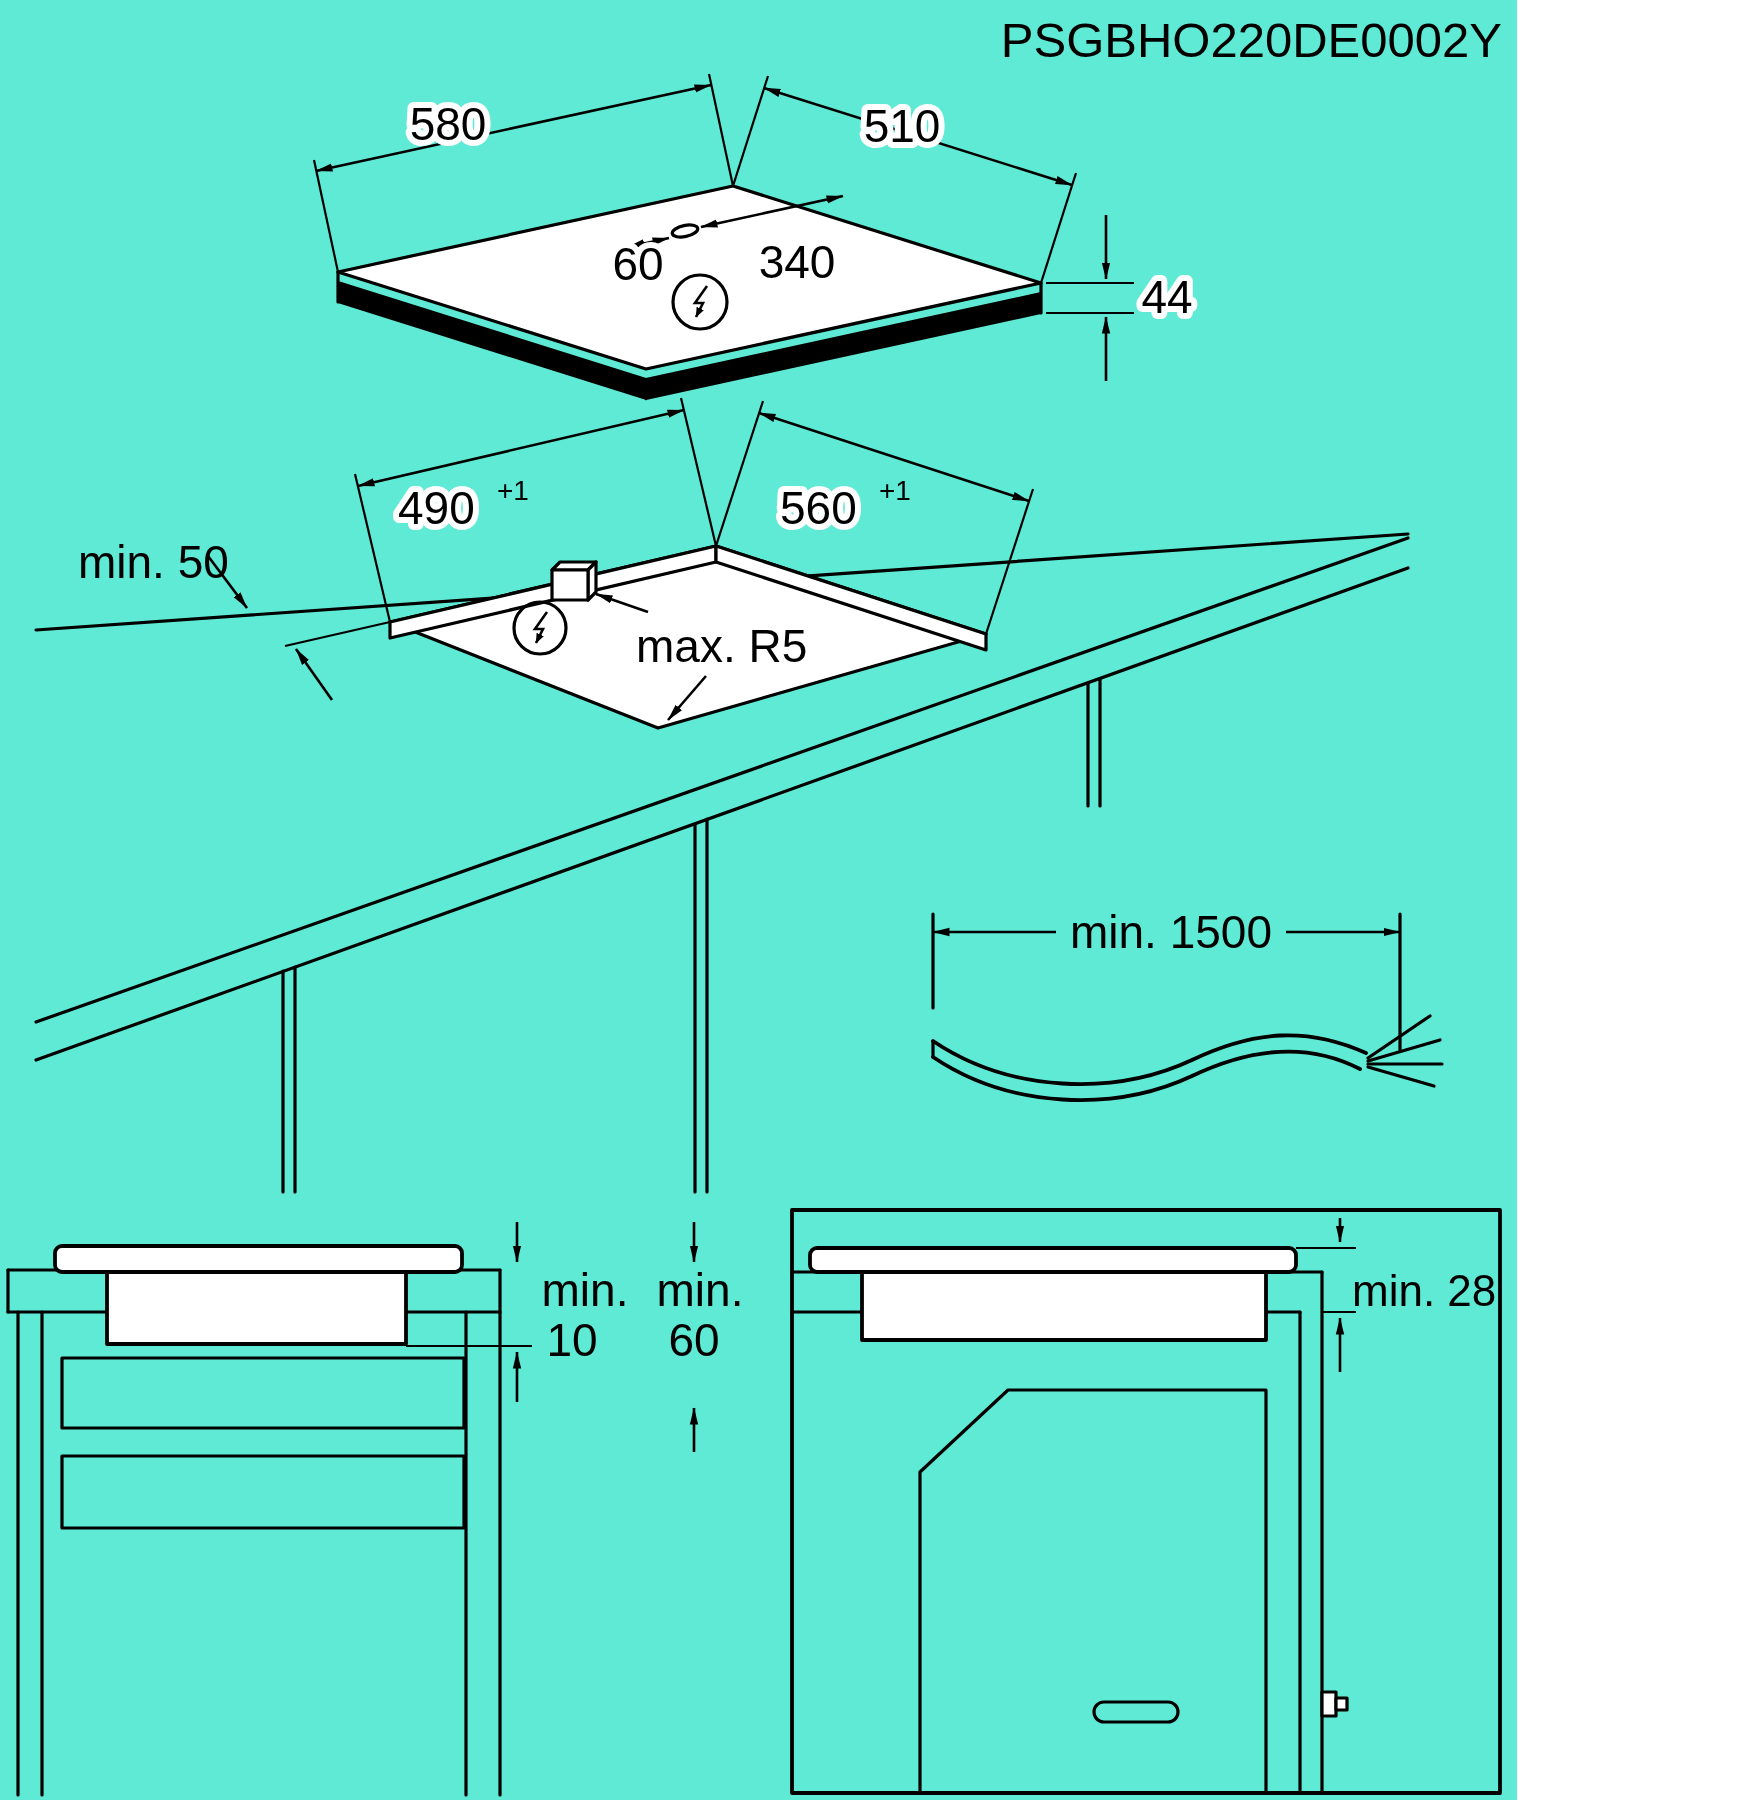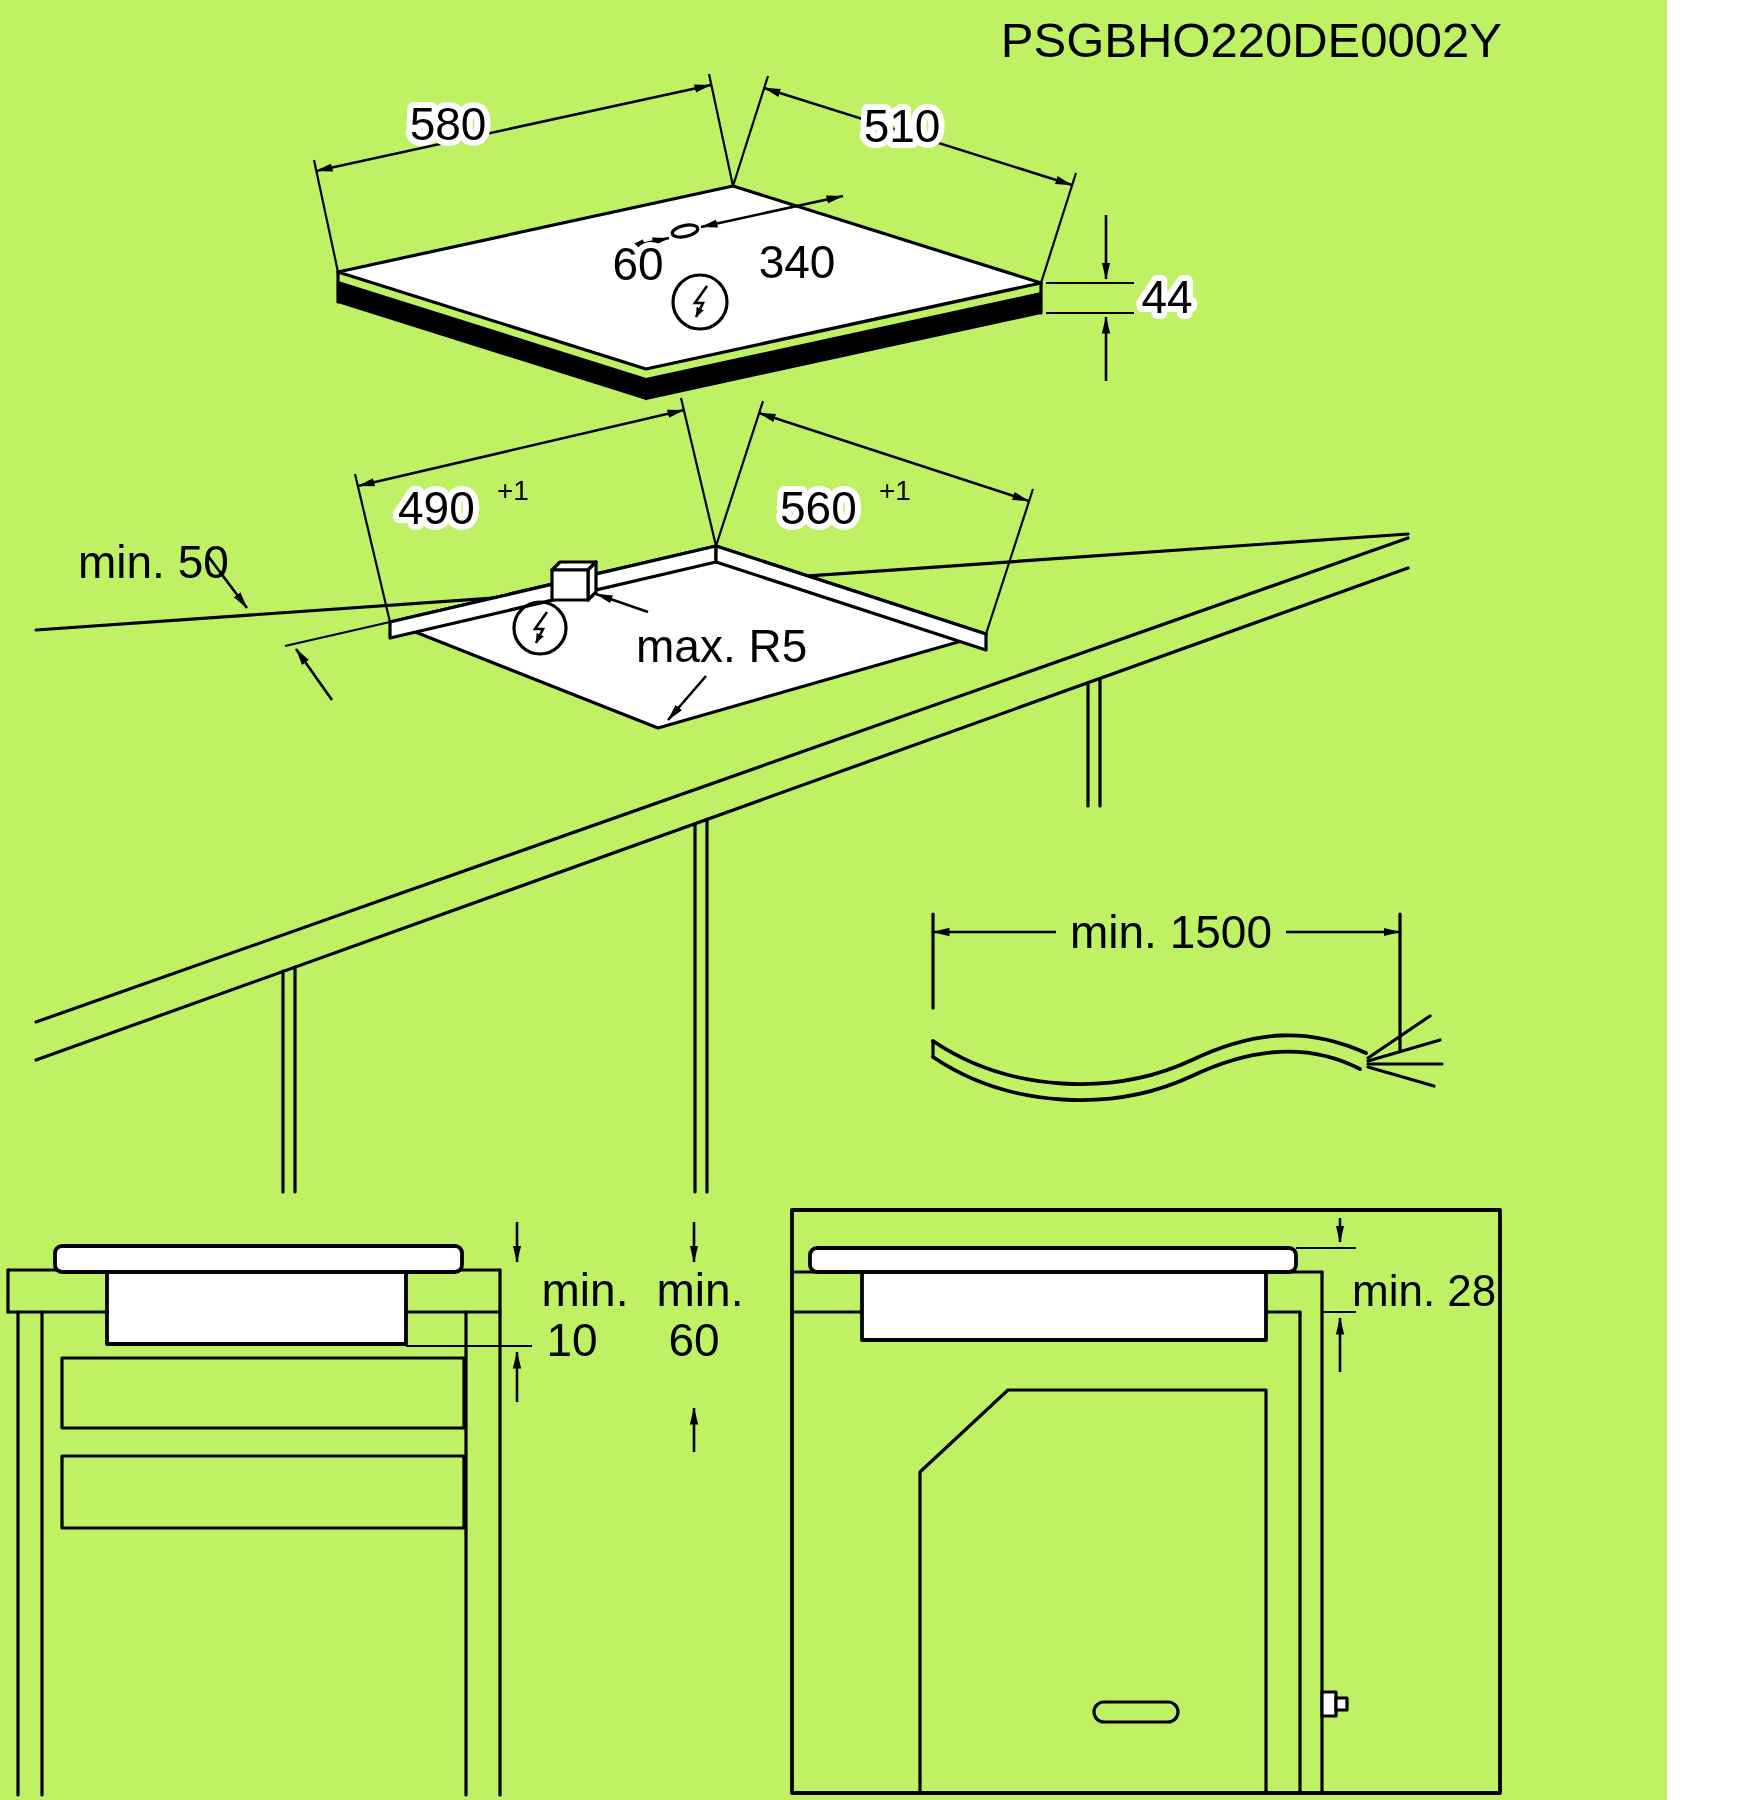--- a/index.html
+++ b/index.html
@@ -1,16 +1,16 @@
 <!DOCTYPE html>
 <html><head>
 <meta charset="utf-8">
 <style>
   html,body{margin:0;padding:0;background:#fff;}
-  #canvas{position:relative;width:1667px;height:1800px;background:#bef264;overflow:hidden;}
+  #canvas{position:relative;width:1517px;height:1800px;background:#5eead4;overflow:hidden;}
   svg{position:absolute;left:0;top:0;}
   .ln{stroke:#000;stroke-width:3.2;fill:none;stroke-linecap:round;stroke-linejoin:round;}
   .thk{stroke-width:3.8;}
   .thin{stroke:#000;stroke-width:2.2;fill:none;}
   .dim{stroke:#000;stroke-width:2.6;fill:none;}
   .blk{fill:#000;stroke:#000;stroke-width:2;}
   .wf{fill:#fff;stroke:#000;stroke-width:3.2;stroke-linejoin:round;}
   .wf4{fill:#fff;stroke:#000;stroke-width:3.8;stroke-linejoin:round;}
   text{font-family:"Liberation Sans","DejaVu Sans",sans-serif;fill:#000;}
   .t{font-size:46px;}

